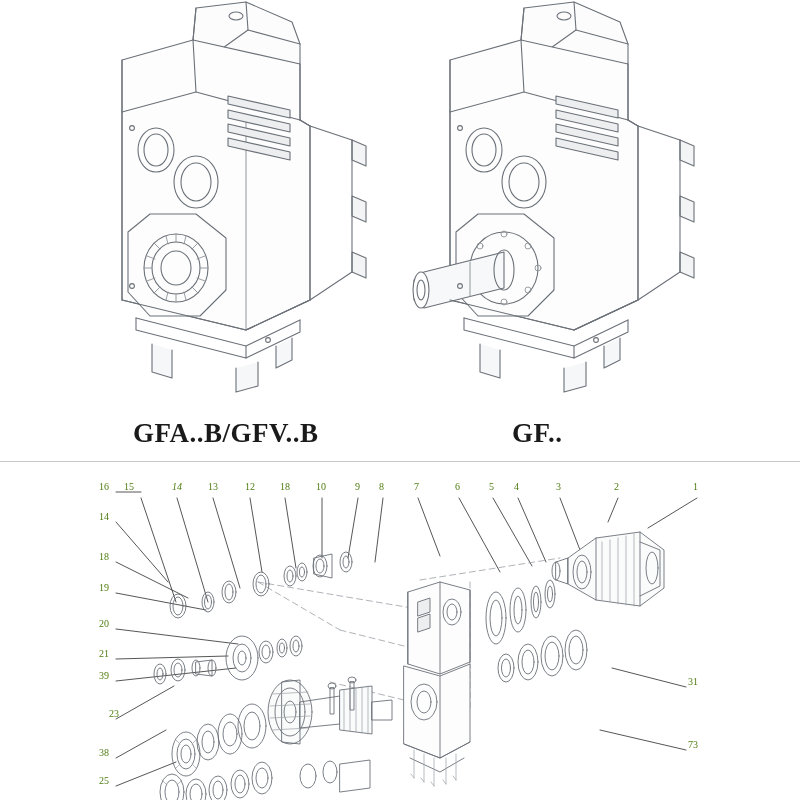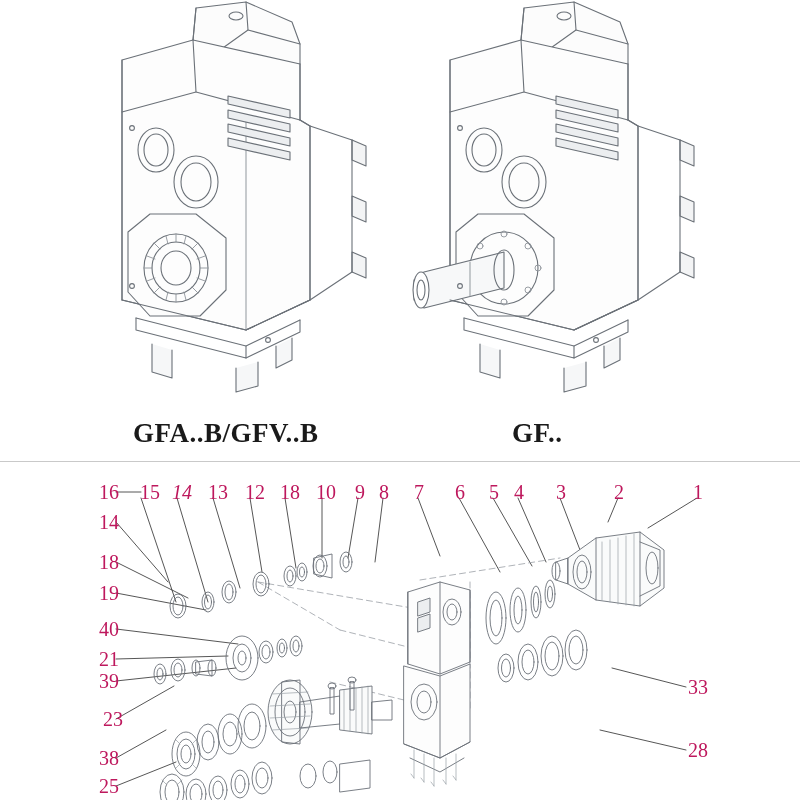--- a/index.html
+++ b/index.html
@@ -67,22 +67,22 @@
     position: absolute;
     left: 0;
     top: 462px;
     width: 800px;
     height: 338px;
     overflow: hidden;
   }
   .callout {
     position: absolute;
     font-family: "Liberation Serif", serif;
-    font-size: 20px;
-    color: #be185d;
+    font-size: 10px;
+    color: #4d7c0f;
     white-space: nowrap;
   }
 </style>
 </head>
 <body>
 
 <div id="page">
 
   <div class="top-section">
 
@@ -460,42 +460,42 @@
           <path d="M340 302 L370 298 L370 326 L340 330 Z"></path>
         </g>
       </g>
     </svg>
 
     
     <div class="callout" style="left:99px; top:19px;">16</div>
     <div class="callout" style="left:99px; top:49px;">14</div>
     <div class="callout" style="left:99px; top:89px;">18</div>
     <div class="callout" style="left:99px; top:120px;">19</div>
-    <div class="callout" style="left:99px; top:156px;">40</div>
+    <div class="callout" style="left:99px; top:156px;">20</div>
     <div class="callout" style="left:99px; top:186px;">21</div>
     <div class="callout" style="left:99px; top:208px;">39</div>
-    <div class="callout" style="left:103px; top:246px;">23</div>
+    <div class="callout" style="left:109px; top:246px;">23</div>
     <div class="callout" style="left:99px; top:285px;">38</div>
     <div class="callout" style="left:99px; top:313px;">25</div>
 
     
-    <div class="callout" style="left:140px; top:19px;">15</div>
+    <div class="callout" style="left:124px; top:19px;">15</div>
     <div class="callout" style="left:172px; top:19px;font-style:italic;">14</div>
     <div class="callout" style="left:208px; top:19px;">13</div>
     <div class="callout" style="left:245px; top:19px;text-align:right;">12</div>
     <div class="callout" style="left:280px; top:19px;">18</div>
     <div class="callout" style="left:316px; top:19px;">10</div>
     <div class="callout" style="left:355px; top:19px;">9</div>
     <div class="callout" style="left:379px; top:19px;">8</div>
     <div class="callout" style="left:414px; top:19px;">7</div>
     <div class="callout" style="left:455px; top:19px;">6</div>
     <div class="callout" style="left:489px; top:19px;">5</div>
     <div class="callout" style="left:514px; top:19px;">4</div>
     <div class="callout" style="left:556px; top:19px;">3</div>
     <div class="callout" style="left:614px; top:19px;">2</div>
     <div class="callout" style="left:693px; top:19px;">1</div>
 
     
-    <div class="callout" style="left:688px; top:214px;">33</div>
-    <div class="callout" style="left:688px; top:277px;">28</div>
+    <div class="callout" style="left:688px; top:214px;">31</div>
+    <div class="callout" style="left:688px; top:277px;">73</div>
   </div>
 
 </div>
 
 </body></html>

